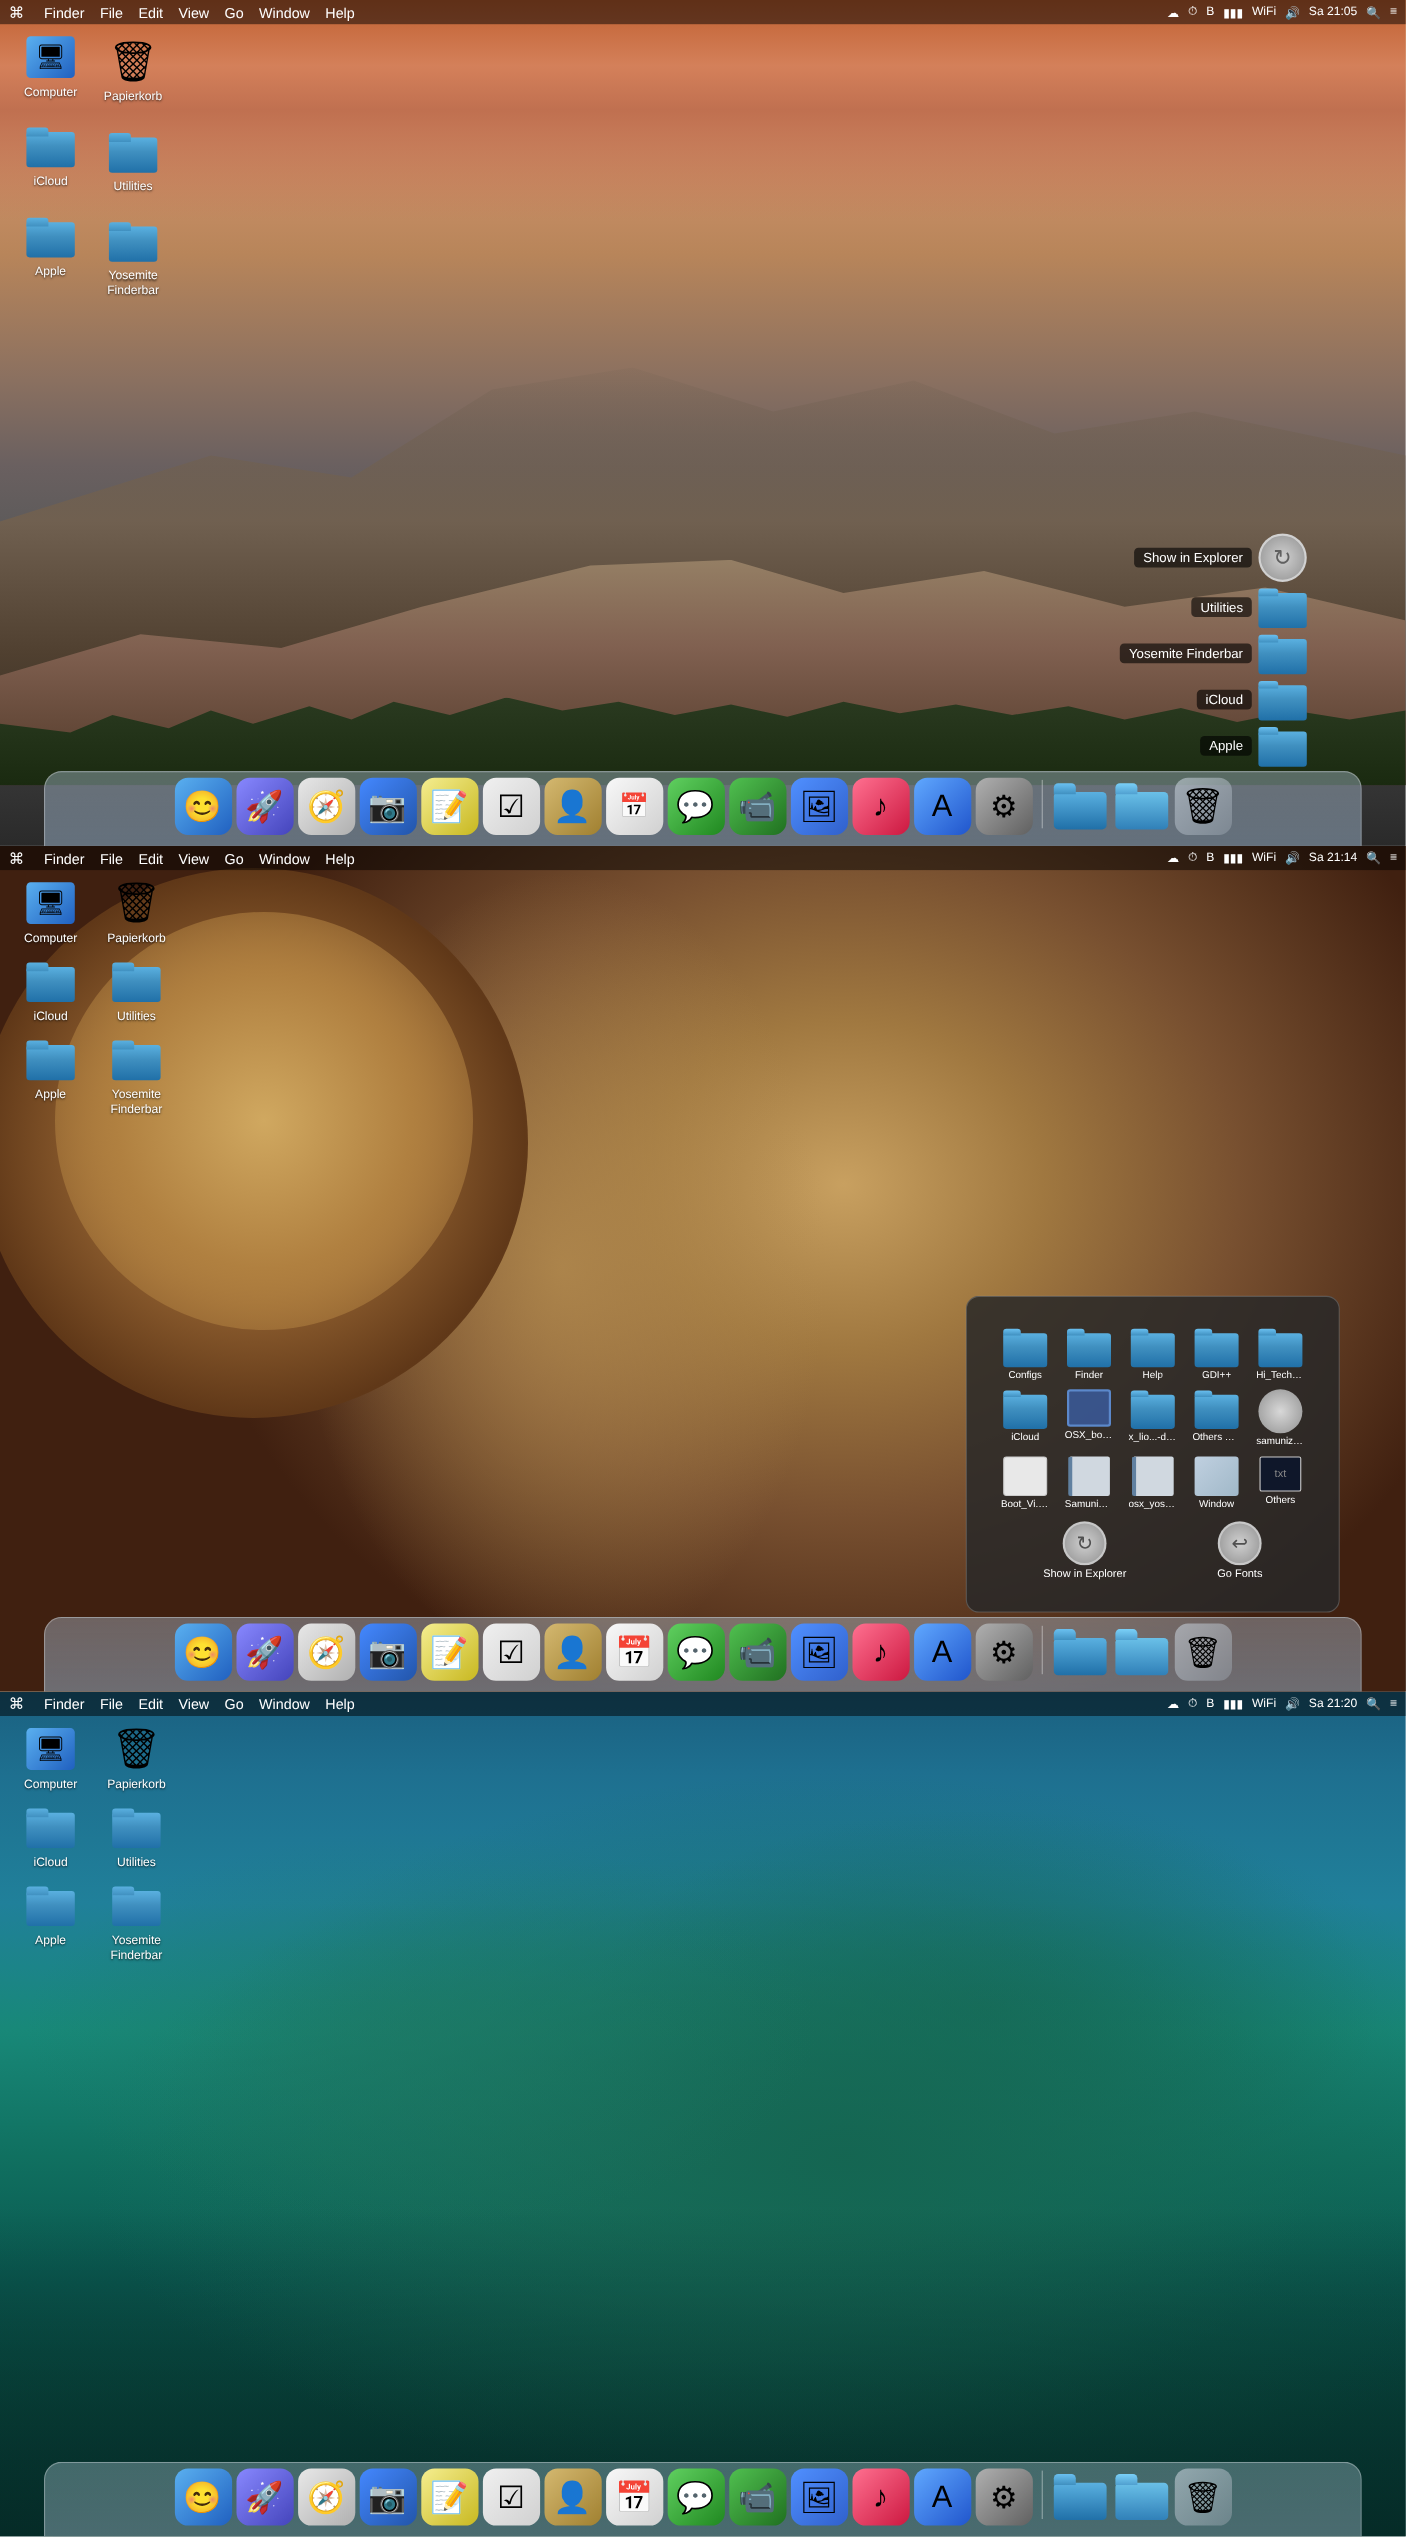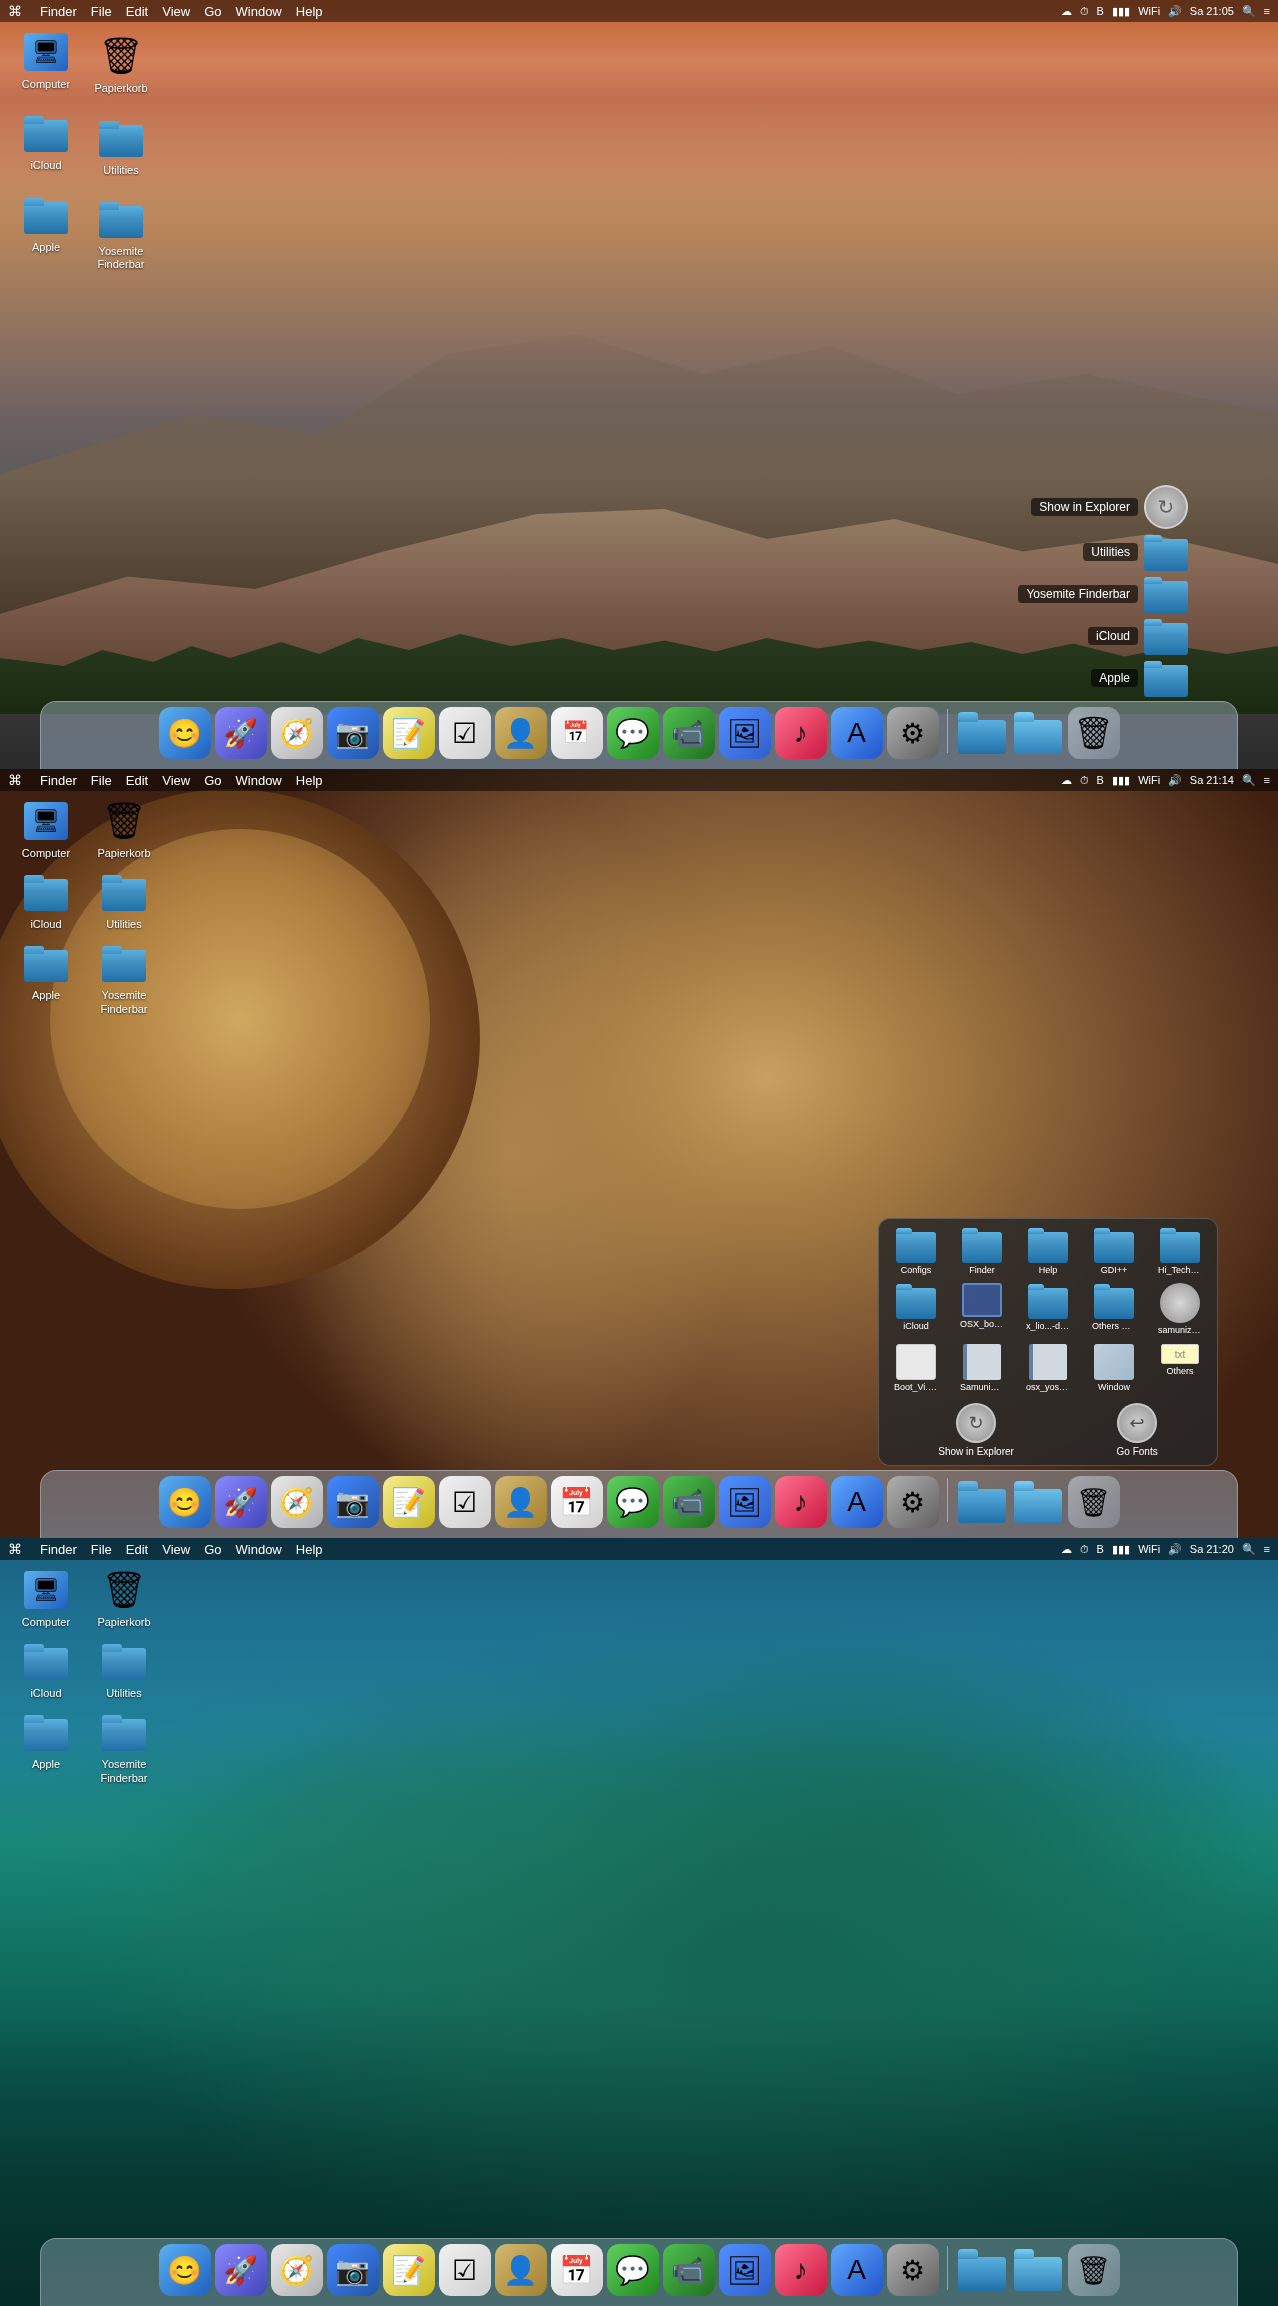--- a/index.html
+++ b/index.html
@@ -220,21 +220,21 @@
 
     
     .grid-popup {
       position: absolute;
       right: 60px;
       bottom: 72px;
       width: 340px;
       background: rgba(40,40,40,0.85);
       border-radius: 12px;
       border: 1px solid rgba(255,255,255,0.2);
-      padding: 8px;
+      padding: 28px;
       z-index: 300;
     }
     .grid-items {
       display: grid;
       grid-template-columns: repeat(5, 1fr);
       gap: 8px;
       margin-bottom: 10px;
     }
     .grid-item {
       display: flex;
@@ -615,21 +615,21 @@
         <div class="grid-item-icon" style="background:#d0d8e0;border-radius:2px;width:38px;height:36px;border-left:4px solid #6080a0;"></div>
         <span class="grid-item-label">osx_yos...-d1jrrak</span>
       </div>
       <div class="grid-item">
         <div class="grid-item-icon" style="background:linear-gradient(135deg,#c0d0e0,#a0b8c8);border-radius:3px;width:40px;height:36px;">
           <div style="width:100%;height:100%;display:flex;align-items:center;justify-content:center;font-size:18px;color:#708090;"></div>
         </div>
         <span class="grid-item-label">Window</span>
       </div>
       <div class="grid-item">
-        <div class="grid-item-icon" style="background:#fef9c3;border-radius:2px;width:38px;height:20px;border:1px solid #ccc;display:flex;align-items:center;justify-content:center;font-size:10px;color:#888;">txt</div>
+        <div class="grid-item-icon" style="background:#0f172a;border-radius:2px;width:38px;height:32px;border:1px solid #ccc;display:flex;align-items:center;justify-content:center;font-size:10px;color:#888;">txt</div>
         <span class="grid-item-label">Others</span>
       </div>
     </div>
 
     <div class="grid-actions">
       <div class="grid-action-btn">
         <div class="grid-action-icon">↻</div>
         <span class="grid-action-label">Show in Explorer</span>
       </div>
       <div class="grid-action-btn">

